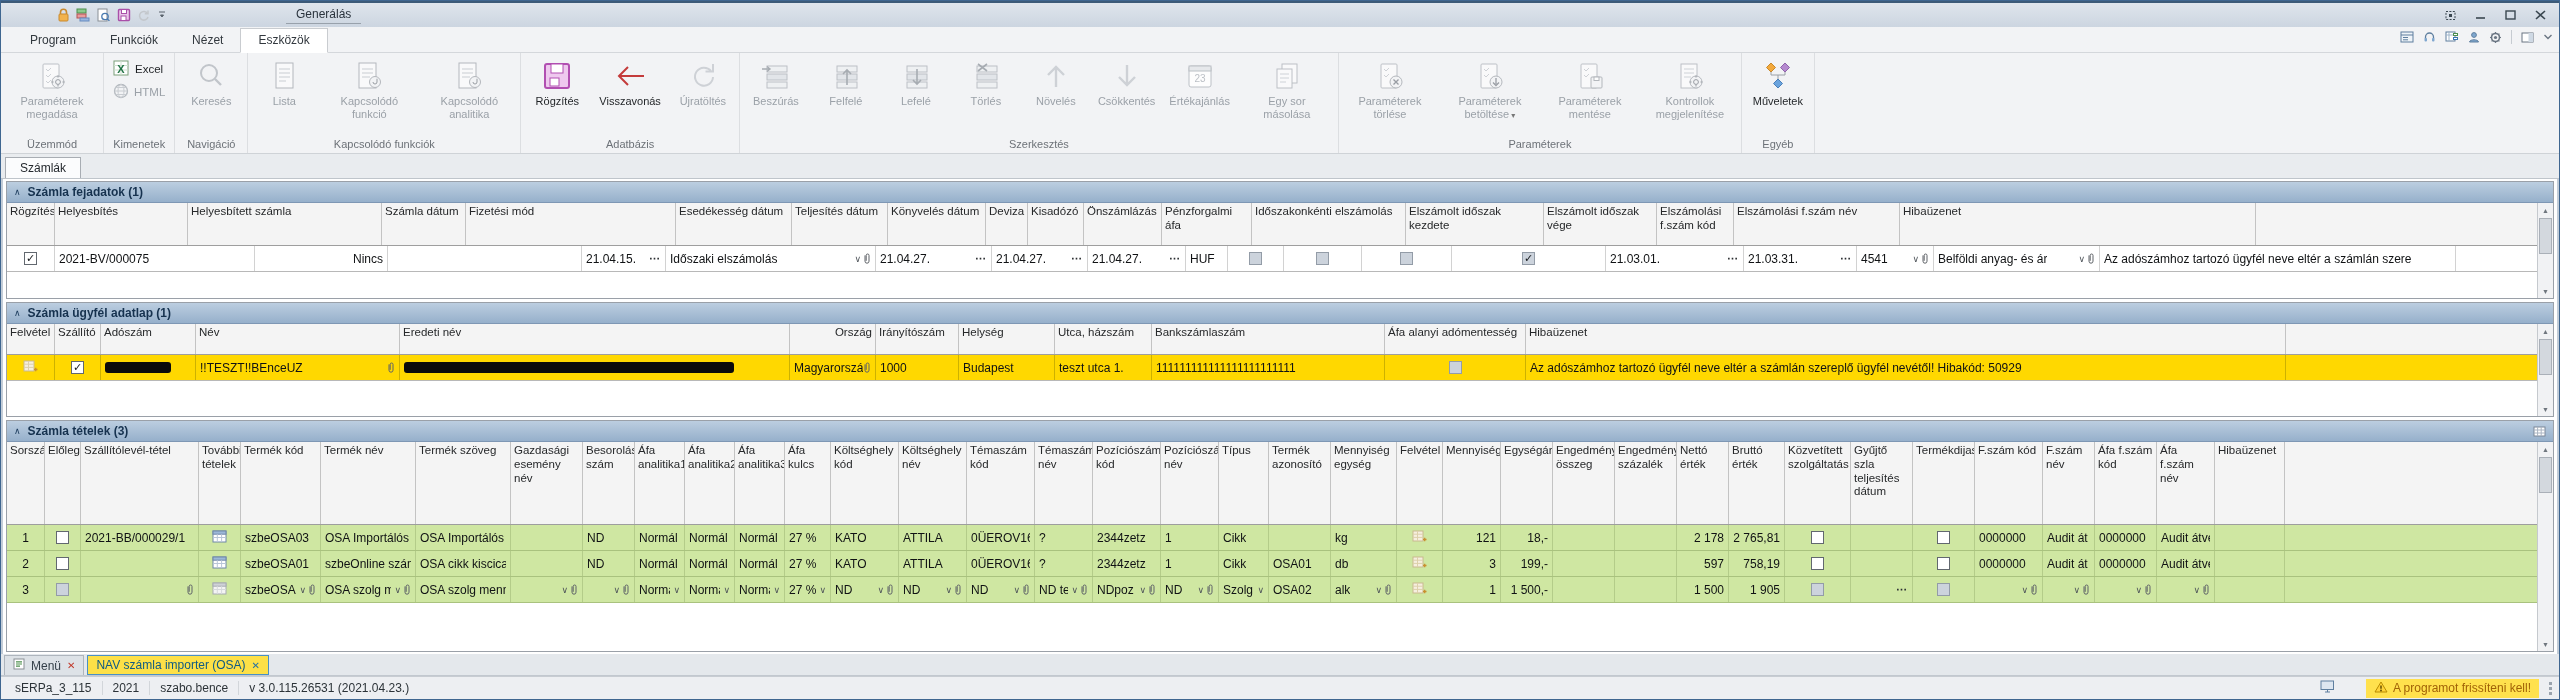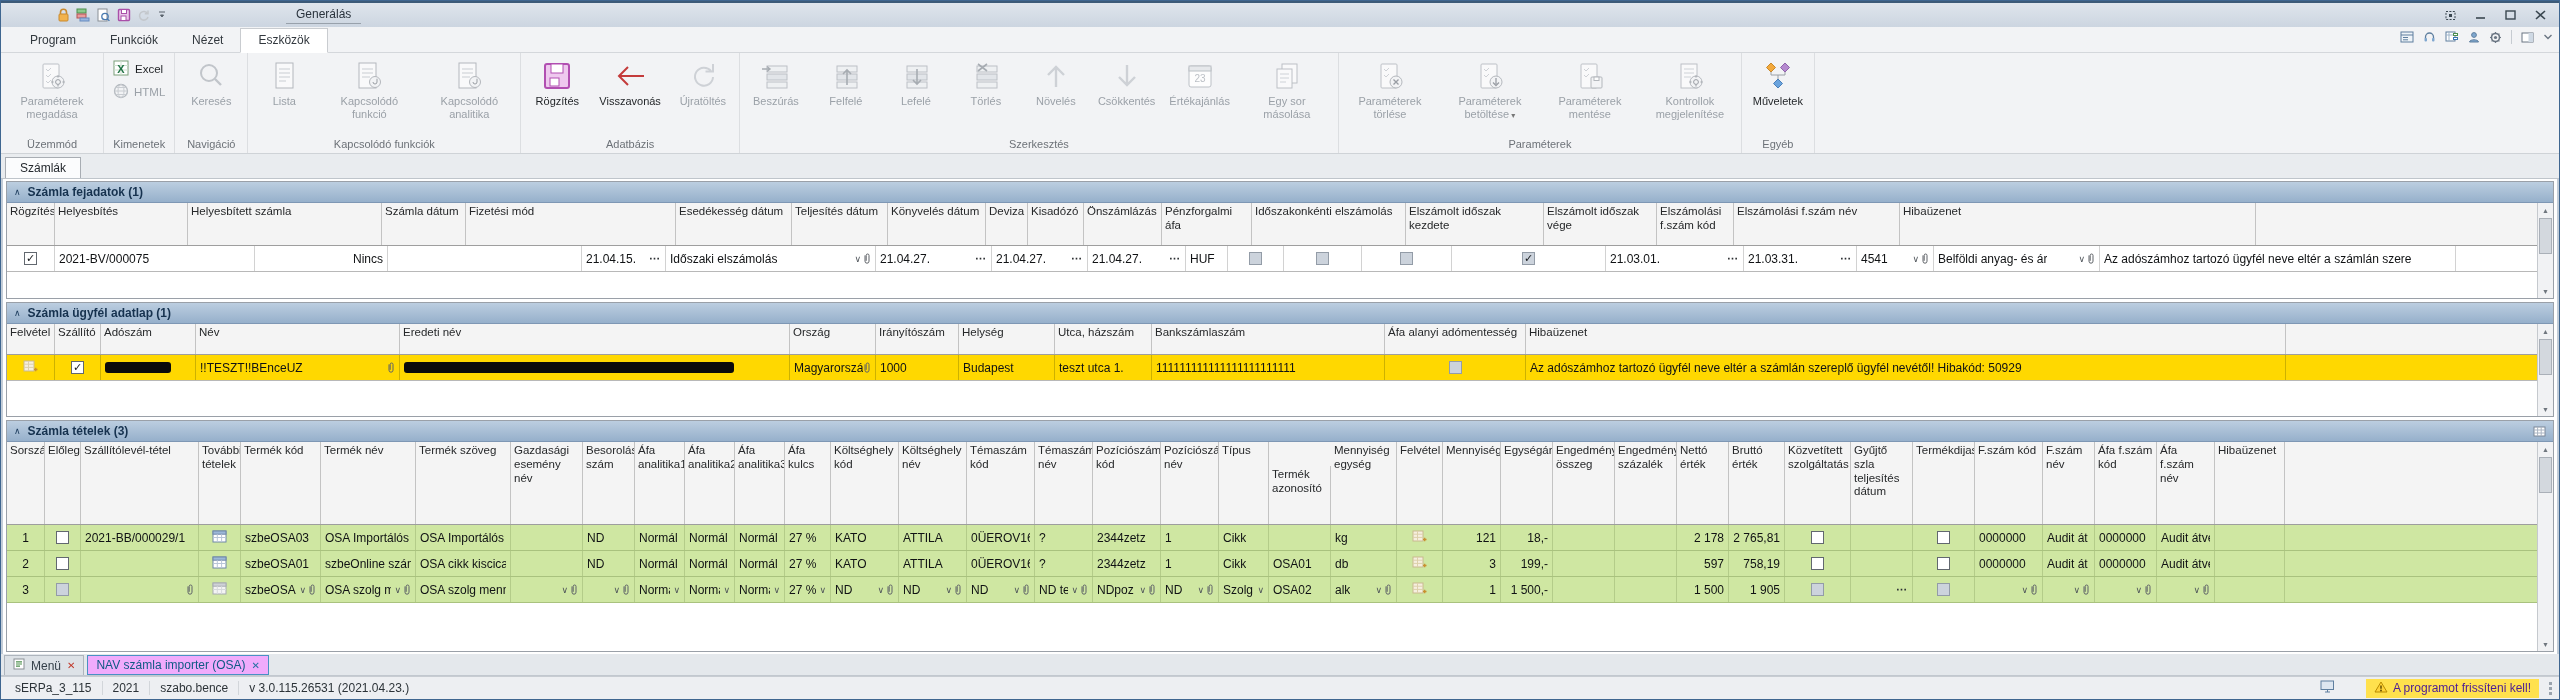--- a/index.html
+++ b/index.html
@@ -75,28 +75,28 @@
   .g1 .gfill{height:26px;} .g2 .gfill{height:35px;} .g3 .gfill{flex:1;}
   .vscroll{position:absolute;top:21px;right:0;bottom:0;width:15px;background:#f1f2f4;border-left:1px solid #c5c9ce;
            display:flex;flex-direction:column;align-items:center;}
   .sbtn{font-size:7px;color:#6f767e;height:14px;display:flex;align-items:center;justify-content:center;width:100%;}
   .sbtn.bot{margin-top:auto;}
   .sthumb{width:11px;height:34px;background:#d3d8de;border:1px solid #aab0b8;margin-top:1px;}
   
   .btabs{height:21px;flex:0 0 21px;background:#e4e8ec;display:flex;align-items:flex-end;padding-left:3px;gap:3px;border-bottom:1px solid #c2c8cf;}
   .btab{display:flex;align-items:center;gap:6px;font-size:12px;color:#35404a;background:#dde2e7;
         border:1px solid #aeb5bd;border-bottom:none;padding:2px 8px;}
-  .btab.active{background:#f0abfc;border:1px solid #4a90c4;color:#0f5a84;text-align:center;}
+  .btab.active{background:#fde047;border:1px solid #4a90c4;color:#0f5a84;text-align:center;}
   .bx{font-size:10px;} .bx.red{color:#c0392b;} .bx.blue{color:#2471a3;}
   
   .statusbar{height:22px;flex:0 0 22px;background:#edeff2;border-top:1px solid #c7ccd2;display:flex;align-items:center;
              font-size:12px;color:#2c3338;padding:0 4px;}
   .sseg{padding:0 10px;} .ssep{width:1px;height:14px;background:#d2d6da;}
   .sright{margin-left:auto;display:flex;align-items:center;gap:7px;}
-  .warnbox{display:flex;align-items:center;gap:5px;background:#ffe14d;padding:2px 8px;color:#4c1d95;margin-left:24px;}
+  .warnbox{display:flex;align-items:center;gap:5px;background:#ffe14d;padding:2px 8px;color:#a16207;margin-left:24px;}
   .grip{display:flex;flex-direction:column;gap:2px;padding:0 3px;}
   .grip i{width:3px;height:3px;background:#9aa3ad;display:block;}
 </style>
 </head>
 <body>
 
 <div class="window">
 
   <div class="titlebar">
     <div class="qat" id="qat">
@@ -620,21 +620,21 @@
         <div class="ghead">
           <span class="arr">∧</span>
           <span class="gtitle">Számla ügyfél adatlap (1)</span>
         </div>
         <div class="gcols">
           <div class="gcol" style="width: 48px; flex: 0 0 48px;">Felvétel</div>
           <div class="gcol" style="width: 46px; flex: 0 0 46px;">Szállító</div>
           <div class="gcol" style="width: 95px; flex: 0 0 95px;">Adószám</div>
           <div class="gcol" style="width: 204px; flex: 0 0 204px;">Név</div>
           <div class="gcol" style="width: 390px; flex: 0 0 390px;">Eredeti név</div>
-          <div class="gcol" style="width: 86px; flex: 0 0 86px;">Ország</div>
+          <div class="gcol" style="width: 86px; flex: 0 0 86px; text-align: right;">Ország</div>
           <div class="gcol" style="width: 83px; flex: 0 0 83px;">Irányítószám</div>
           <div class="gcol" style="width: 96px; flex: 0 0 96px;">Helység</div>
           <div class="gcol" style="width: 97px; flex: 0 0 97px;">Utca, házszám</div>
           <div class="gcol" style="width: 233px; flex: 0 0 233px;">Bankszámlaszám</div>
           <div class="gcol" style="width: 141px; flex: 0 0 141px;">Áfa alanyi adómentesség</div>
           <div class="gcol" style="width: 760px; flex: 0 0 760px;">Hibaüzenet</div>
           <div class="gcol fill"></div>
         </div>
         <div class="grow yellow">
           <div class="cell c" style="flex: 0 0 48px; width: 48px;">
@@ -721,21 +721,21 @@
           <div class="gcol" style="width: 50px; flex: 0 0 50px;">Áfa analitika2</div>
           <div class="gcol" style="width: 50px; flex: 0 0 50px;">Áfa analitika3</div>
           <div class="gcol" style="width: 46px; flex: 0 0 46px;">Áfa kulcs</div>
           <div class="gcol" style="width: 68px; flex: 0 0 68px;">Költséghely kód</div>
           <div class="gcol" style="width: 68px; flex: 0 0 68px;">Költséghely név</div>
           <div class="gcol" style="width: 68px; flex: 0 0 68px;">Témaszám kód</div>
           <div class="gcol" style="width: 58px; flex: 0 0 58px;">Témaszám név</div>
           <div class="gcol" style="width: 68px; flex: 0 0 68px;">Pozíciószám kód</div>
           <div class="gcol" style="width: 58px; flex: 0 0 58px;">Pozíciószám név</div>
           <div class="gcol" style="width: 50px; flex: 0 0 50px;">Típus</div>
-          <div class="gcol" style="width: 62px; flex: 0 0 62px; margin-top: 24px;">Termék azonosító</div>
+          <div class="gcol" style="width: 62px; flex: 0 0 62px;">Termék azonosító</div>
           <div class="gcol" style="width: 66px; flex: 0 0 66px;">Mennyiség egység</div>
           <div class="gcol" style="width: 46px; flex: 0 0 46px;">Felvétel</div>
           <div class="gcol" style="width: 58px; flex: 0 0 58px;">Mennyiség</div>
           <div class="gcol" style="width: 52px; flex: 0 0 52px;">Egységár</div>
           <div class="gcol" style="width: 62px; flex: 0 0 62px;">Engedmény összeg</div>
           <div class="gcol" style="width: 62px; flex: 0 0 62px;">Engedmény százalék</div>
           <div class="gcol" style="width: 52px; flex: 0 0 52px;">Nettó érték</div>
           <div class="gcol" style="width: 56px; flex: 0 0 56px;">Bruttó érték</div>
           <div class="gcol" style="width: 66px; flex: 0 0 66px;">Közvetített szolgáltatás</div>
           <div class="gcol" style="width: 62px; flex: 0 0 62px;">Gyűjtő szla teljesítés dátum</div>

